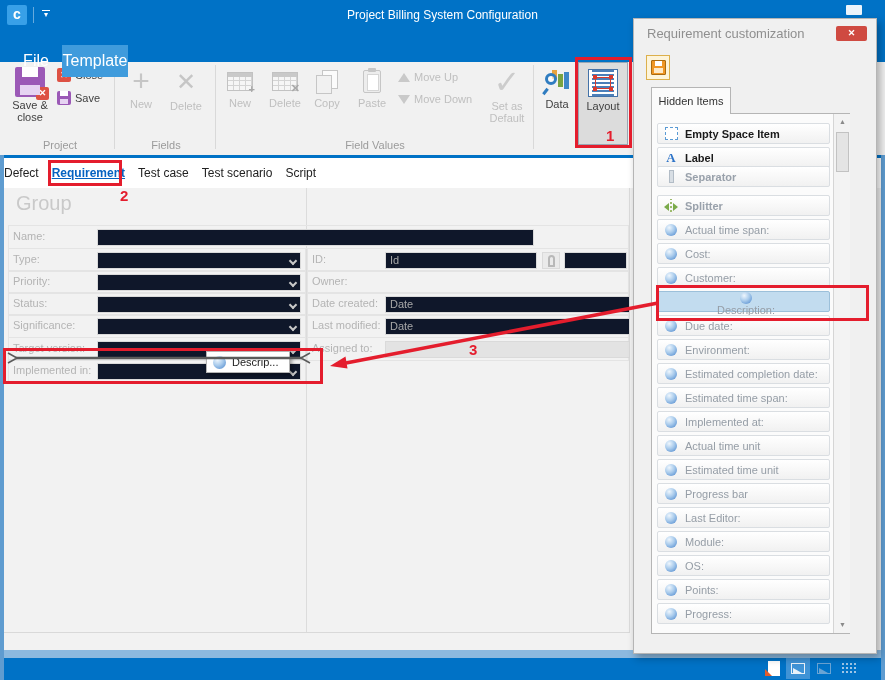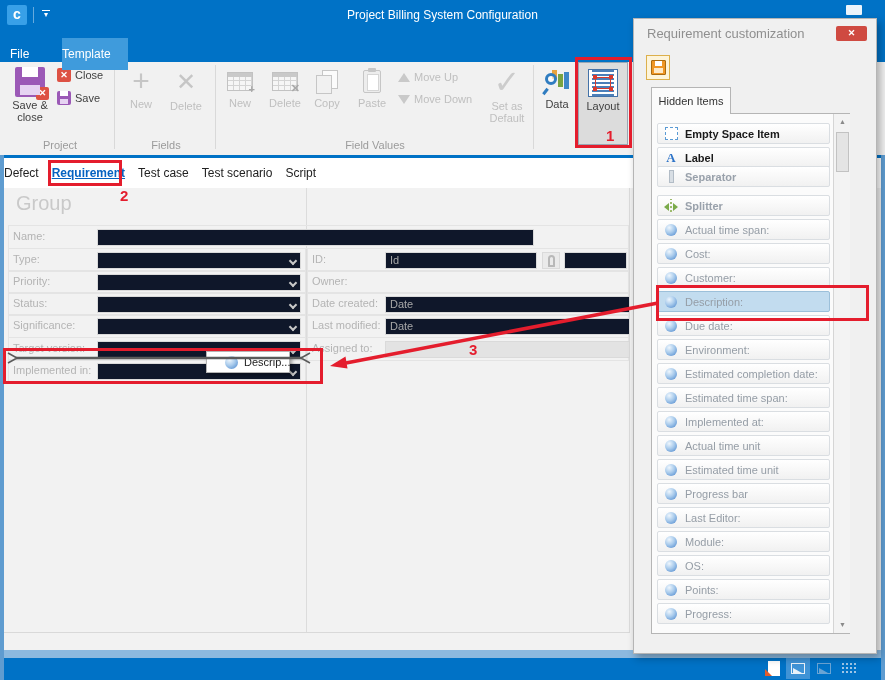--- a/index.html
+++ b/index.html
@@ -17,21 +17,21 @@
   .qat-chev .bar { display:block; width:8px; height:1px; background:#fff; margin:3px auto 0; }
   .wtitle { left:0; top:8px; width:885px; text-align:center; color:#fff; font-size:12px; }
   .win-remnant { left:846px; top:5px; width:16px; height:10px; background:rgba(255,255,255,.92); border-radius:1px; z-index:3; }
   .border-l { left:0; top:30px; width:4px; height:650px; background:#5f9cd0; }
   .border-r { left:881px; top:30px; width:4px; height:650px; background:#5f9cd0; }
   .strip-lblue { left:0; top:650px; width:885px; height:8px; background:#8cb9df; }
   .statusbar { left:0; top:658px; width:885px; height:22px; background:#0072c6; }
 
   
   .tabstrip { left:0; top:30px; width:885px; height:32px; background:#0072c6; z-index:2; }
-  .rtab { position:absolute; top:8px; height:32px; color:#fff; font-size:12px; text-align:left; line-height:32px; }
+  .rtab { position:absolute; top:15px; height:32px; color:#fff; font-size:16px; text-align:center; line-height:32px; }
   .rtab.file { left:10px; width:52px; }
   .rtab.template { left:62px; width:66px; background:#3f9bdc; }
 
   
   .ribbon { left:0; top:62px; width:885px; height:93px; background:#f1f1f1; z-index:1; }
   .rib-sep { position:absolute; top:3px; width:1px; height:84px; background:#d9d9d9; }
   .grplbl { position:absolute; top:77px; font-size:11px; color:#9b9b9b; text-align:center; }
   .rbtn { position:absolute; text-align:center; }
   .rlbl { font-size:11px; color:#3f3f3f; }
   .rlbl.dis { color:#bfbfbf; }
@@ -93,21 +93,21 @@
   .flabel { position:absolute; left:4px; top:4px; font-size:11px; color:#b4b4b4; white-space:nowrap; }
   .ffield { position:absolute; top:3px; height:17px; background:#0f172a; border:1px solid #dadada; font-size:11px;
             color:#a8a8a8; line-height:15px; padding-left:4px; white-space:nowrap; overflow:hidden; }
   .ffield.filled { background:#e3e3e3; }
   .carr { position:absolute; right:4px; top:5px; width:6px; height:6px; border-right:2px solid #c8c8c8; border-bottom:2px solid #c8c8c8; transform:rotate(45deg); }
   .clipbtn { position:absolute; top:3px; width:18px; height:17px; background:#eaeaea; border:1px solid #dadada; }
   .clip { position:absolute; left:5px; top:2px; width:7px; height:12px; border:2px solid #b8b8b8; border-radius:4px 4px 1px 1px; }
 
   
   .dragbox { left:206px; top:351px; width:84px; height:22px; background:#fff; border:1px solid #b4b4b4;
-             box-shadow:2px 2px 4px rgba(0,0,0,.35); display:flex; align-items:center; gap:6px; padding-left:18px;
+             box-shadow:2px 2px 4px rgba(0,0,0,.35); display:flex; align-items:center; gap:6px; padding-left:6px;
              font-size:11px; color:#222; z-index:4; }
   .sphere { width:13px; height:13px; border-radius:50%; flex:0 0 auto;
             background:radial-gradient(circle at 35% 30%, #eef6fd, #a9cbec 45%, #6d9fd8 78%, #5486c6); }
 
   
   .panel { left:633px; top:18px; width:244px; height:636px; background:#f0f0f0; border:1px solid #b5b5b5;
            box-shadow:3px 4px 8px rgba(0,0,0,.3); z-index:5; }
   .ptitle { position:absolute; left:13px; top:7px; font-size:13px; color:#8f8f8f; }
   .pclose { position:absolute; left:202px; top:7px; width:31px; height:15px; background:#cf4a41; border-radius:2px;
             color:#fff; font-size:9px; font-weight:bold; text-align:center; line-height:15px; }
@@ -117,21 +117,21 @@
   .psave .fl:after { content:""; position:absolute; left:2px; bottom:1px; width:9px; height:5px; background:#fde9c8; }
   .ptab { position:absolute; left:17px; top:68px; width:80px; height:27px; background:#fbfbfb; border:1px solid #b5b5b5;
           border-bottom:none; font-size:11px; color:#333; text-align:center; line-height:26px; z-index:2; }
   .plist { position:absolute; left:17px; top:94px; width:199px; height:521px; background:#fbfbfb; border:1px solid #b5b5b5; }
   .pitem { position:absolute; left:5px; width:173px; height:21px; border:1px solid #dadee2; border-radius:2px;
            background:linear-gradient(#ffffff,#f1f1f1); display:flex; align-items:center; font-size:11px; color:#959da6; }
   .pitem .ic { width:18px; margin-left:4px; display:flex; justify-content:center; align-items:center; flex:0 0 auto; }
   .pitem .lb { margin-left:5px; white-space:nowrap; }
   .pitem.em-dark .lb { color:#1a1a1a; font-weight:bold; }
   .pitem.em-gray .lb { color:#99a1ab; font-weight:bold; }
-  .pitem.hl { background:#c2dcef; border-color:#9cc0da; }
+  .pitem.hl { background:#c2dcef; border-color:#9cc0da;flex-direction:column; }
   .ic-empty { width:13px; height:13px; border:1px dashed #5b9bd5; background:#fff; }
   .ic-label { font-size:13px; font-weight:bold; color:#2e74c8; font-family:"Liberation Serif", serif; }
   .ic-sepbar { width:5px; height:13px; background:#d8dee4; border:1px solid #b2bcc6; }
   .ic-split { position:relative; width:14px; height:13px; }
   .ic-split .m { position:absolute; left:6px; top:0; width:2px; height:13px; background:repeating-linear-gradient(0deg,#9dbb6e 0 2px, transparent 2px 4px); }
   .ic-split:before { content:""; position:absolute; left:0; top:4px; border-top:4px solid transparent; border-bottom:4px solid transparent; border-right:5px solid #7aaa4a; }
   .ic-split:after { content:""; position:absolute; right:0; top:4px; border-top:4px solid transparent; border-bottom:4px solid transparent; border-left:5px solid #7aaa4a; }
   .pscroll { position:absolute; left:181px; top:0; width:17px; height:519px; background:#f3f3f3; border-left:1px solid #d5d5d5; }
   .sarr { position:absolute; left:0; width:17px; height:16px; color:#8a8a8a; font-size:7px; text-align:center; line-height:16px; }
   .sthumb { position:absolute; left:2px; top:18px; width:13px; height:40px; background:#e4e4e4; border:1px solid #c2c2c2; }

